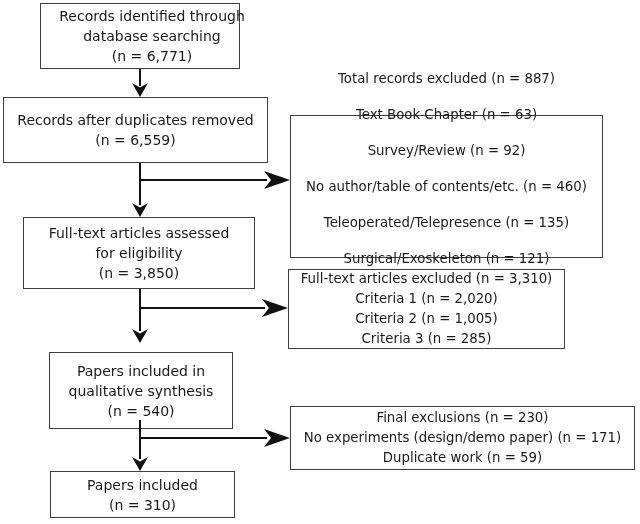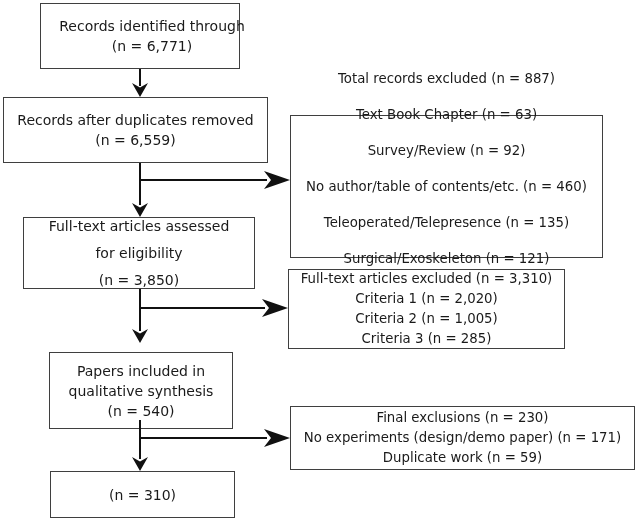--- a/index.html
+++ b/index.html
@@ -39,41 +39,43 @@
   .head svg { display: block; }
   .head path { fill: #111111; }
 </style>
 </head>
 <body>
 
 <div id="canvas">
 
   <div class="box left-box" style="left:40px; top:3px; width:200px; height:66px;padding-left:24px;">
     <div class="bl">Records identified through</div>
+    <div class="bl">database searching</div>
     <div class="bl">(n = 6,771)</div>
   </div>
 
   <div class="box left-box" style="left:3px; top:97px; width:265px; height:66px;">
     <div class="bl">Records after duplicates removed</div>
     <div class="bl">(n = 6,559)</div>
   </div>
 
-  <div class="box left-box" style="left:23px; top:217px; width:232px; height:72px;gap:7px;">
+  <div class="box left-box" style="left:23px; top:217px; width:232px; height:72px;">
     <div class="bl">Full-text articles assessed</div>
     <div class="bl">for eligibility</div>
     <div class="bl">(n = 3,850)</div>
   </div>
 
   <div class="box left-box" style="left:49px; top:352px; width:184px; height:77px;">
     <div class="bl">Papers included in</div>
     <div class="bl">qualitative synthesis</div>
     <div class="bl">(n = 540)</div>
   </div>
 
   <div class="box left-box" style="left:50px; top:471px; width:185px; height:47px;">
+    <div class="bl">Papers included</div>
     <div class="bl">(n = 310)</div>
   </div>
 
   <div class="box right-box" style="left:290px; top:115px; width:313px; height:143px;gap:16px;">
     <div class="bl">Total records excluded (n = 887)</div>
     <div class="bl">Text Book Chapter (n = 63)</div>
     <div class="bl">Survey/Review (n = 92)</div>
     <div class="bl">No author/table of contents/etc. (n = 460)</div>
     <div class="bl">Teleoperated/Telepresence (n = 135)</div>
     <div class="bl">Surgical/Exoskeleton (n = 121)</div>

